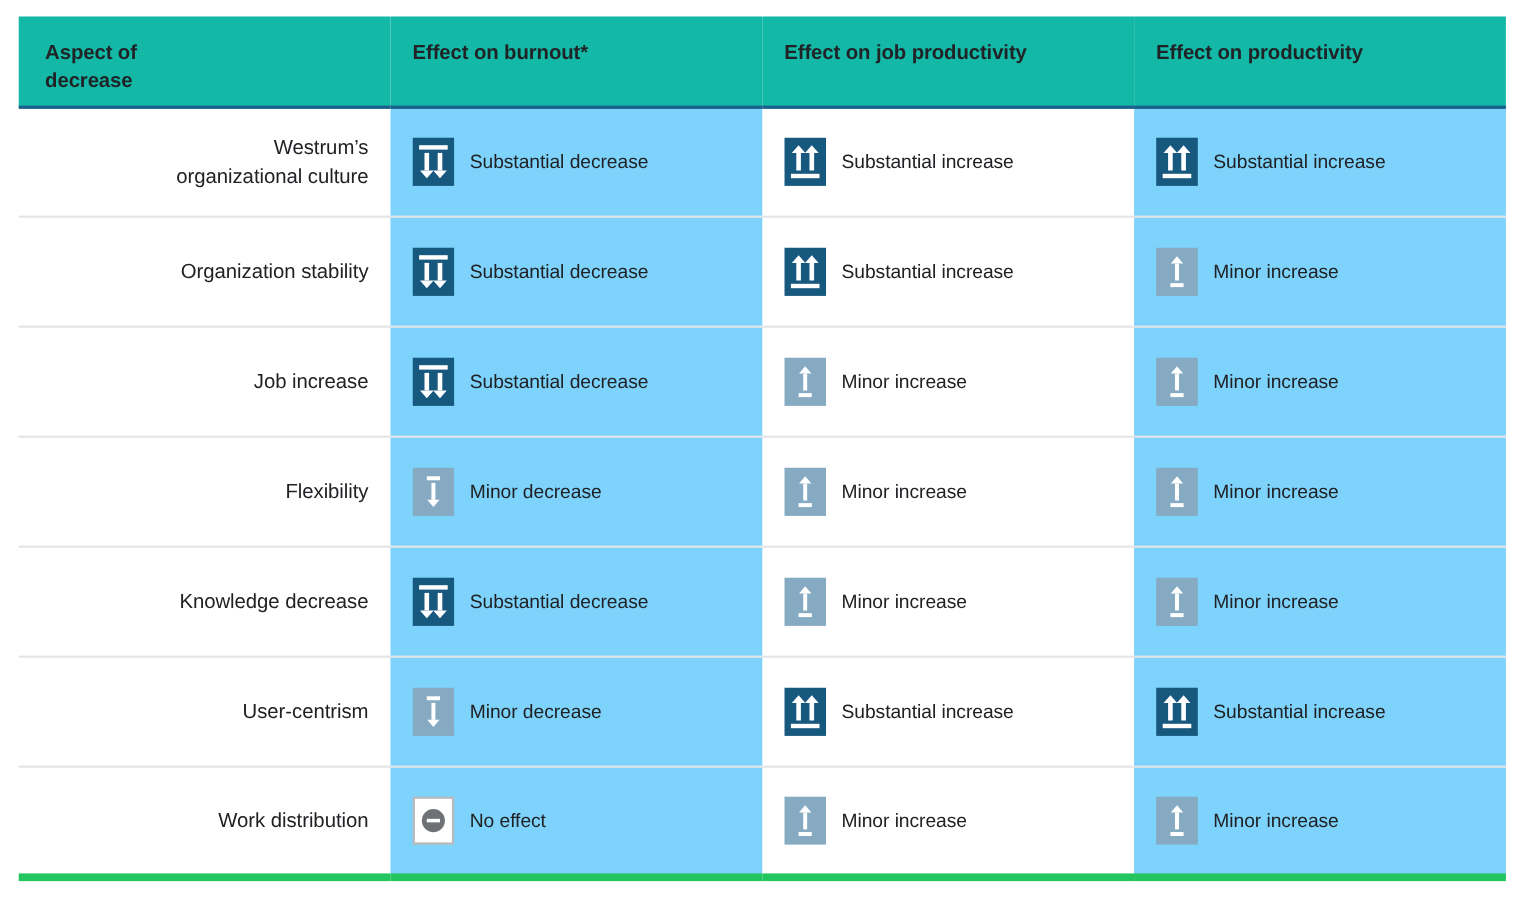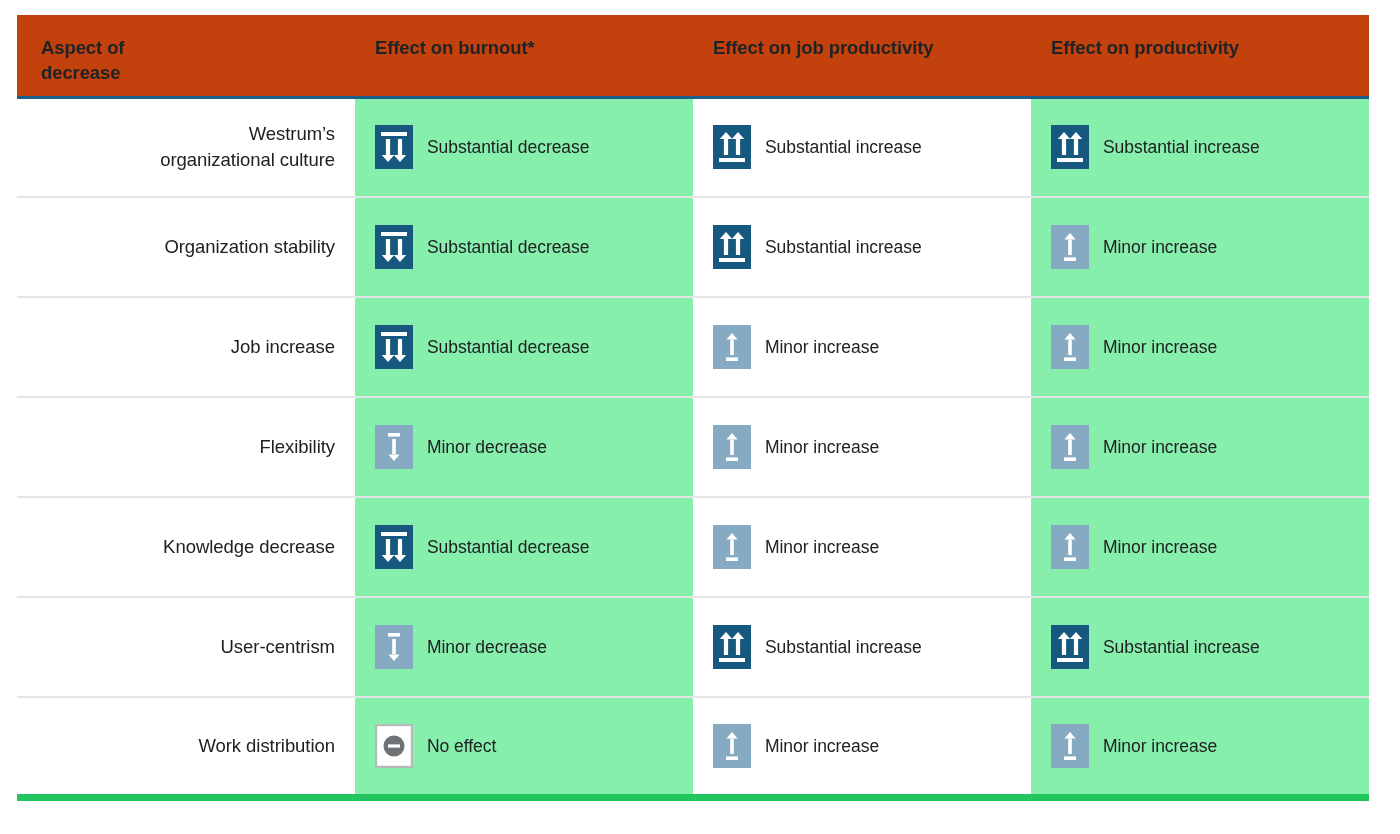--- a/index.html
+++ b/index.html
@@ -29,21 +29,21 @@
   }
 
   
   col.col-aspect      { width: 338px; }
   col.col-burnout     { width: 338px; }
   col.col-jobsat      { width: 338px; }
   col.col-productivity{ width: 338px; }
 
   
   thead th {
-    background: #c2410c;
+    background: #14b8a6;
     text-align: left;
     vertical-align: top;
     font-size: 18.5px;
     font-weight: bold;
     letter-spacing: -0.1px;
     line-height: 25px;
     color: #1f2326;
     padding: 20px 20px 0 20px;
     height: 82px;
     box-sizing: border-box;
@@ -64,21 +64,21 @@
   }
   tbody tr:last-child td {
     border-bottom: 7px solid #22c55e;
   }
   tbody td.aspect-cell {
     padding-left: 24px;
     letter-spacing: -0.05px;
     text-align: right;
   }
   tbody td.col-tint {
-    background: #86efac;
+    background: #7dd3fc;
   }
 
   .cell-inner {
     display: flex;
     align-items: center;
     gap: 14px;
   }
   .effect-label {
     font-size: 17.5px;
     color: #202124;

